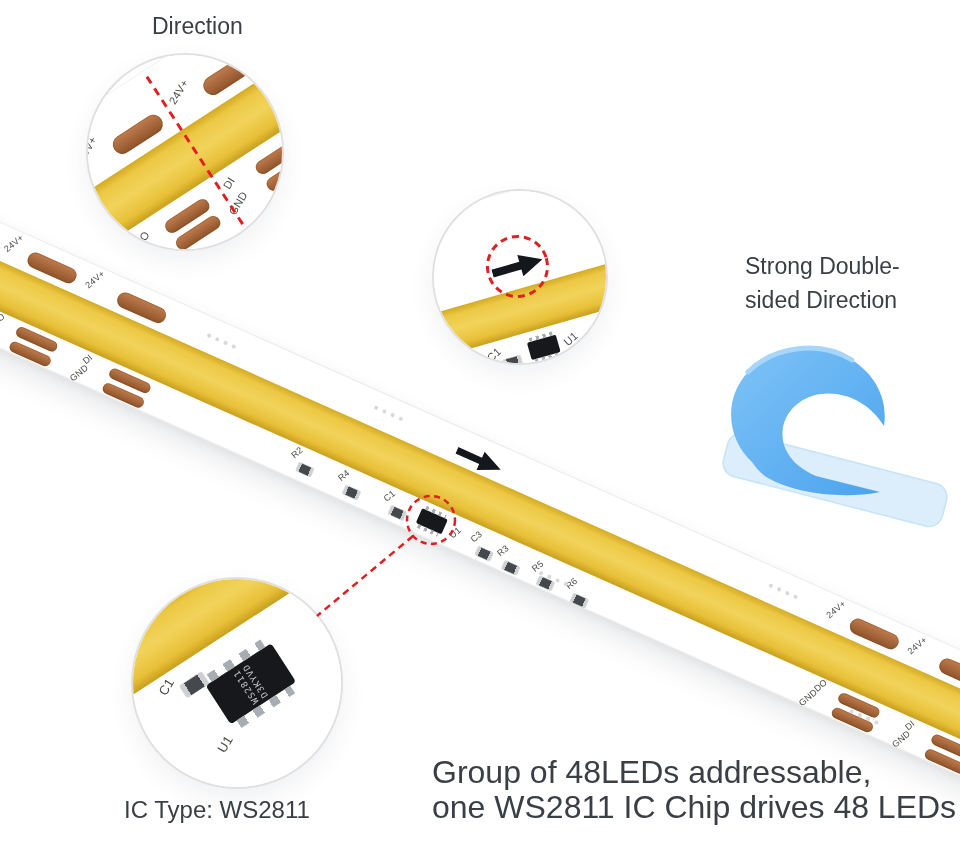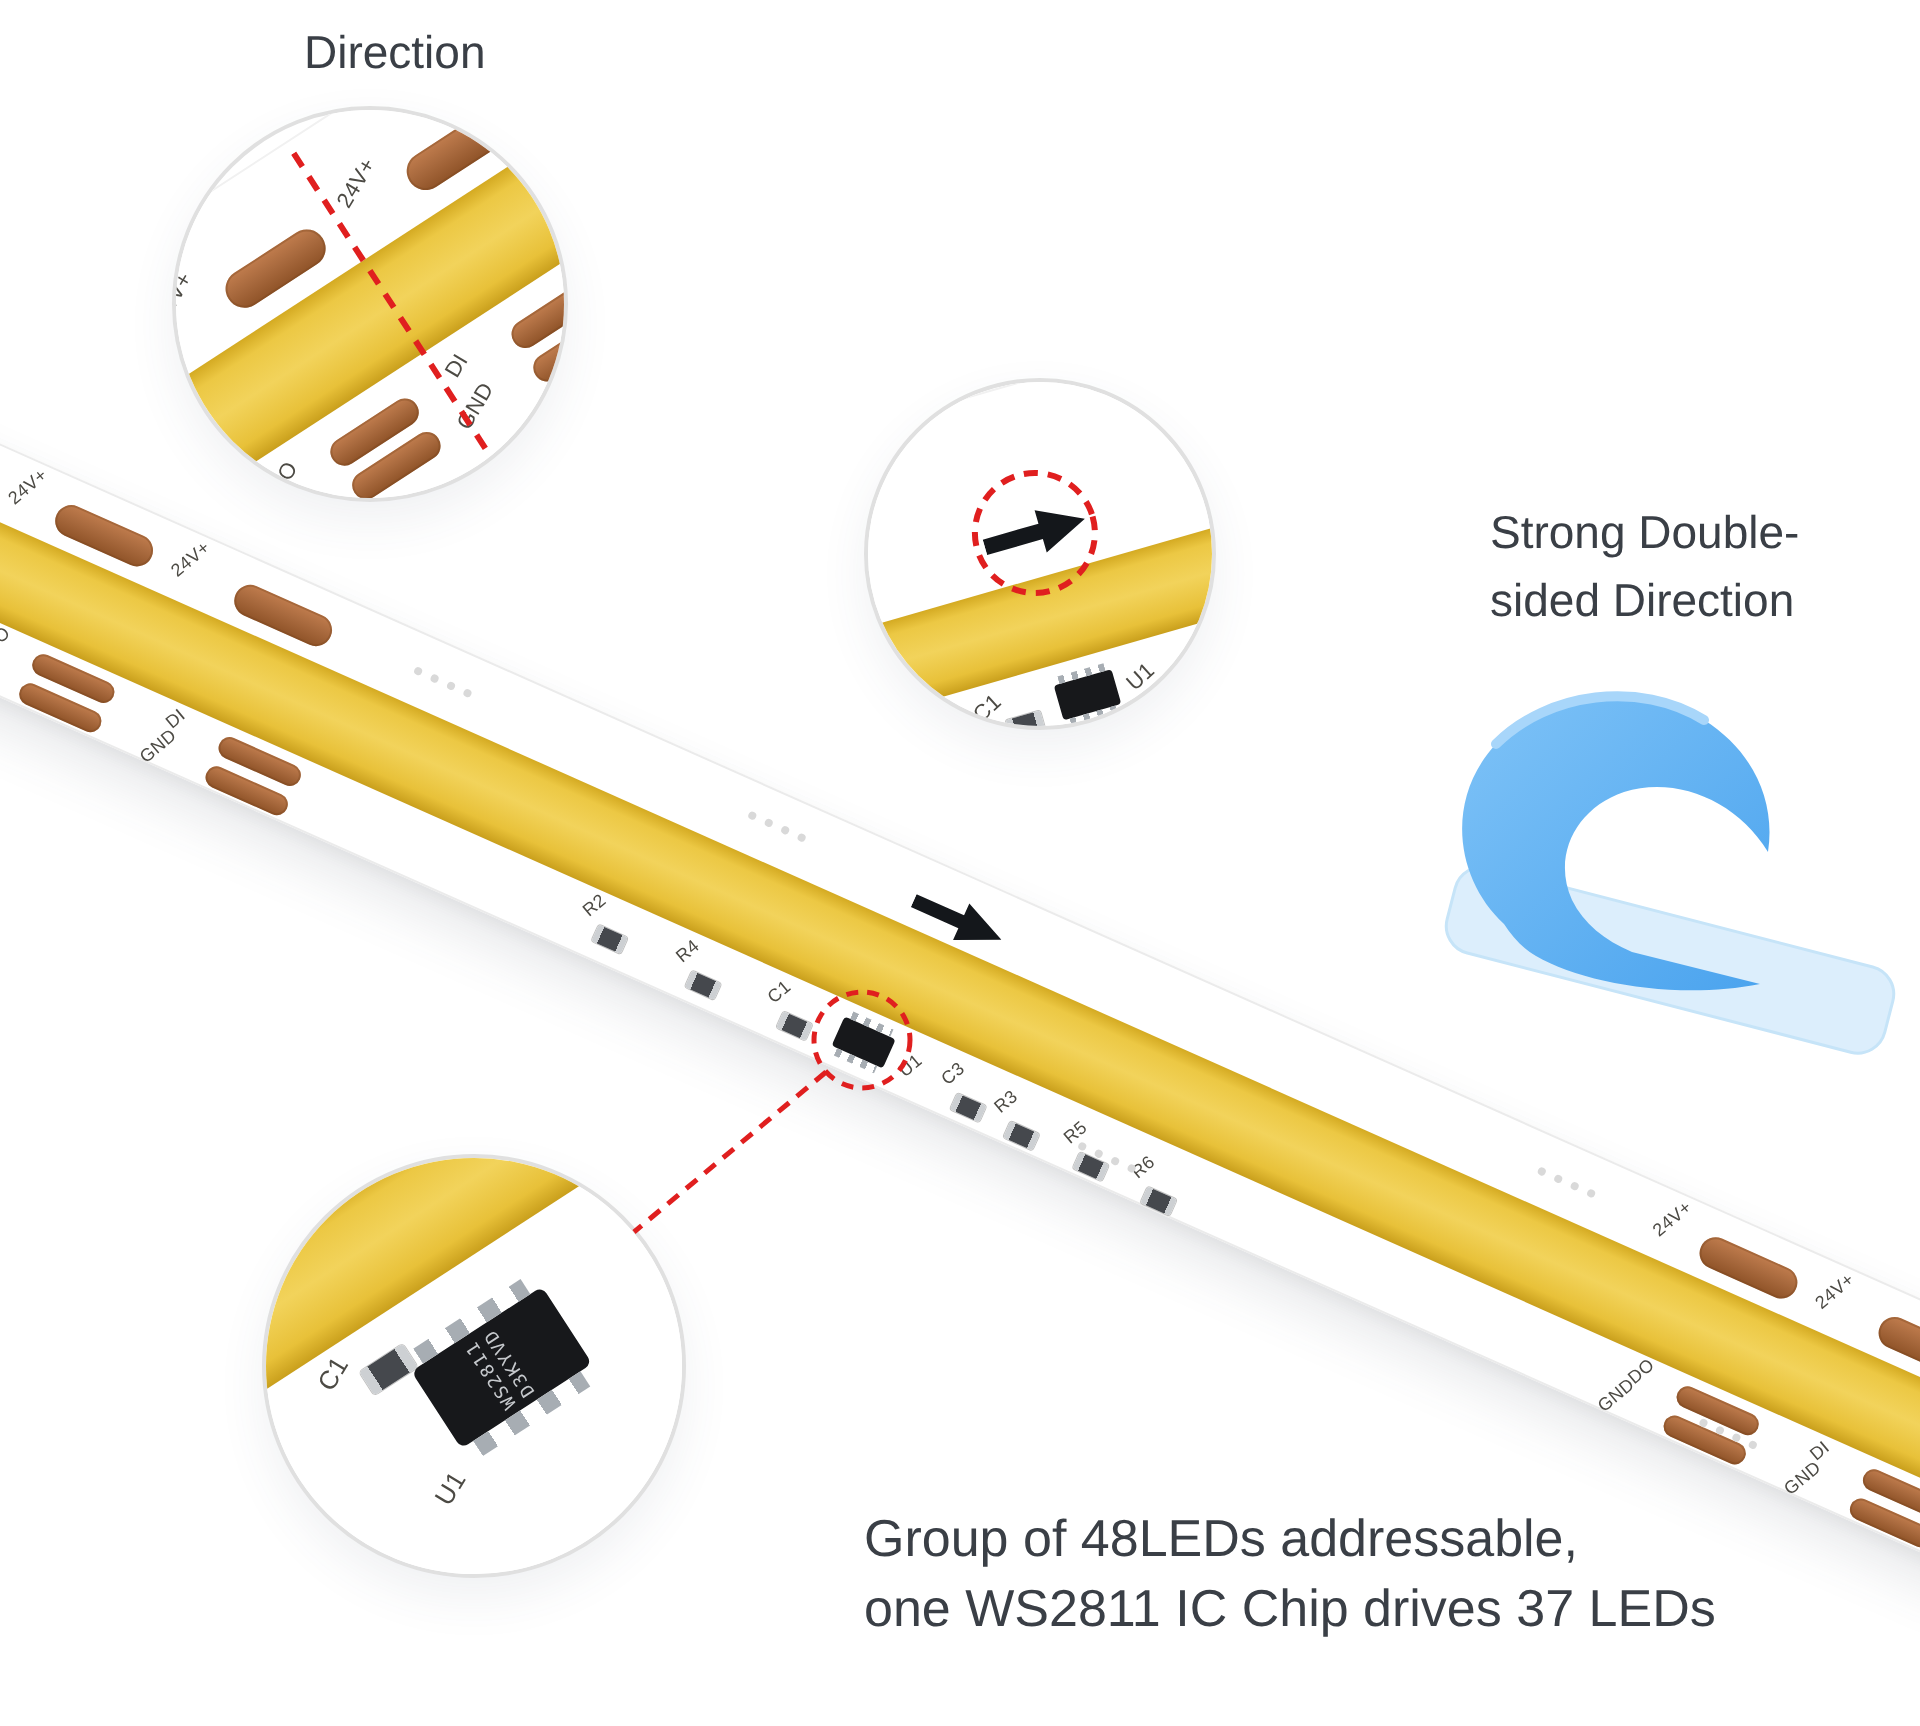--- a/index.html
+++ b/index.html
@@ -1,21 +1,21 @@
 <!DOCTYPE html>
 <html><head>
 <meta charset="utf-8">
 <style>
   *{margin:0;padding:0;box-sizing:border-box}
   html,body{width:960px;height:863px}
   body{position:relative;background:#fff;overflow:hidden;font-family:"Liberation Sans",sans-serif}
   .canvas{position:absolute;inset:0;background:#fff;overflow:hidden}
 
   .caption{position:absolute;color:#3a3f46;font-size:23px;white-space:nowrap}
-  .caption.footer{font-size:26px}
+  .caption.footer{font-size:32px}
   .caption.ic-cap{font-size:24px}
 
   
   .strip{position:absolute;background:#fff;border:1px solid #ebebeb;
          box-shadow:0 3px 8px rgba(0,0,0,.05),0 14px 26px rgba(70,80,100,.12)}
   .main-strip{left:-60px;top:195px;width:1200px;height:116px;
               transform:rotate(24deg);transform-origin:0 0}
   .band{position:absolute;left:0;right:0;
         background:linear-gradient(180deg,#d4aa22 0,#ecc844 16%,#f2d35b 48%,#e8c139 82%,#c99f1c 100%)}
   .main-strip .band{top:35px;height:46px}
@@ -218,22 +218,23 @@
       <div class="comp comp-lg" style="left:148px;top:94px"></div>
       <div class="chip chip-lg" style="left:170px;top:108px;width:78px;height:46px">
         <div class="chiptxt">
           <div>WS2811</div>
           <div>D3KYVD</div>
         </div>
       </div>
       <span class="plbl plbl-xl" style="left:146px;top:160px">U1</span>
     </div>
   </div>
+  <div class="caption ic-cap" style="left:124px;top:796px">IC Type: WS2811</div>
 
   <div class="caption footer" style="left:432px;top:754px">Group of 48LEDs addressable,</div>
-  <div class="caption footer" style="left:432px;top:789px">one WS2811 IC Chip drives 37 LEDs</div>
+  <div class="caption footer" style="left:432px;top:789px">one WS2811 IC Chip drives 48 LEDs</div>
 
   <svg class="overlay" width="960" height="863" viewBox="0 0 960 863">
     <circle cx="431" cy="520" r="24" fill="none" stroke="#e01f1f" stroke-width="2.5" stroke-dasharray="6 4.5"></circle>
     <line x1="413" y1="536" x2="317" y2="616" stroke="#e01f1f" stroke-width="2.5" stroke-dasharray="7 5"></line>
   </svg>
 
 </div>
 
 </body></html>

